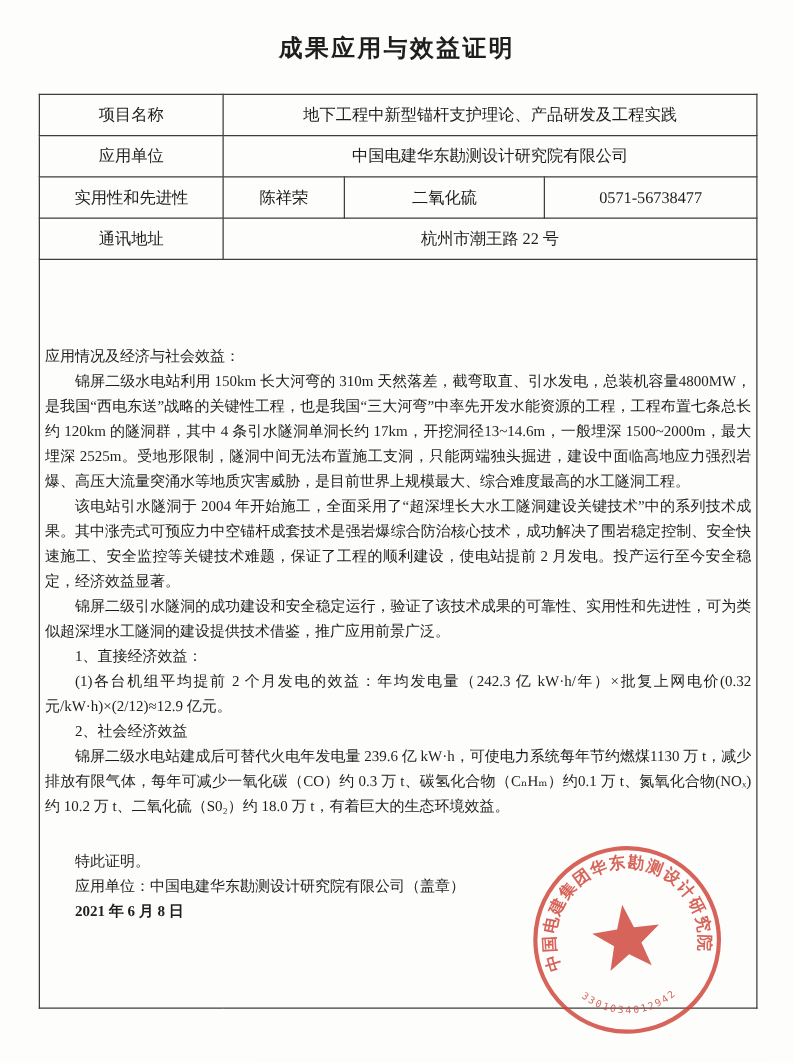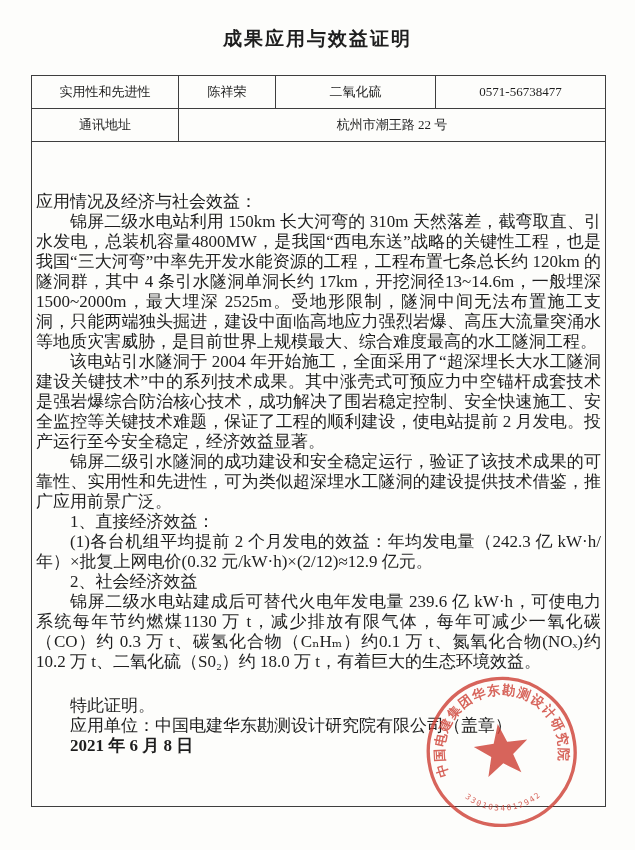--- a/index.html
+++ b/index.html
@@ -29,21 +29,21 @@
     overflow:hidden;
   }
   tr.info-row { height:33px; }
   .bold { font-weight:normal; }
   td.body-cell {
     text-align:left; vertical-align:top;
     padding:6px 10px 4px 10px;
   }
   .body-cell p {
     margin:0;
-    font-size:17px;
+    font-size:12px;
     line-height:20px;
     text-indent:2em;
     text-align:justify;
   }
   .body-cell p.flush { text-indent:0; }
   .body-cell p.closing { margin-top:24px; }
   .sign-line {
     margin-top:46px;
     text-align:right;
     text-indent:0;
@@ -72,20 +72,28 @@
   <div class="doc-title">成果应用与效益证明</div>
 
   <table class="cert">
     <colgroup>
       <col style="width:147px">
         <col style="width:97px">
         <col style="width:160px">
         <col style="width:170px">
     </colgroup>
     <tbody>
+        <tr class="info-row">
+      <td>项目名称</td>
+      <td colspan="3">地下工程中新型锚杆支护理论、产品研发及工程实践</td>
+    </tr>
+    <tr class="info-row">
+      <td>应用单位</td>
+      <td colspan="3">中国电建华东勘测设计研究院有限公司</td>
+    </tr>
     <tr class="info-row">
       <td>实用性和先进性</td>
       <td>陈祥荣</td>
       <td>二氧化硫</td>
       <td>0571-56738477</td>
     </tr>
     <tr class="info-row">
       <td>通讯地址</td>
       <td colspan="3" class="bold">杭州市潮王路 22 号</td>
     </tr>

